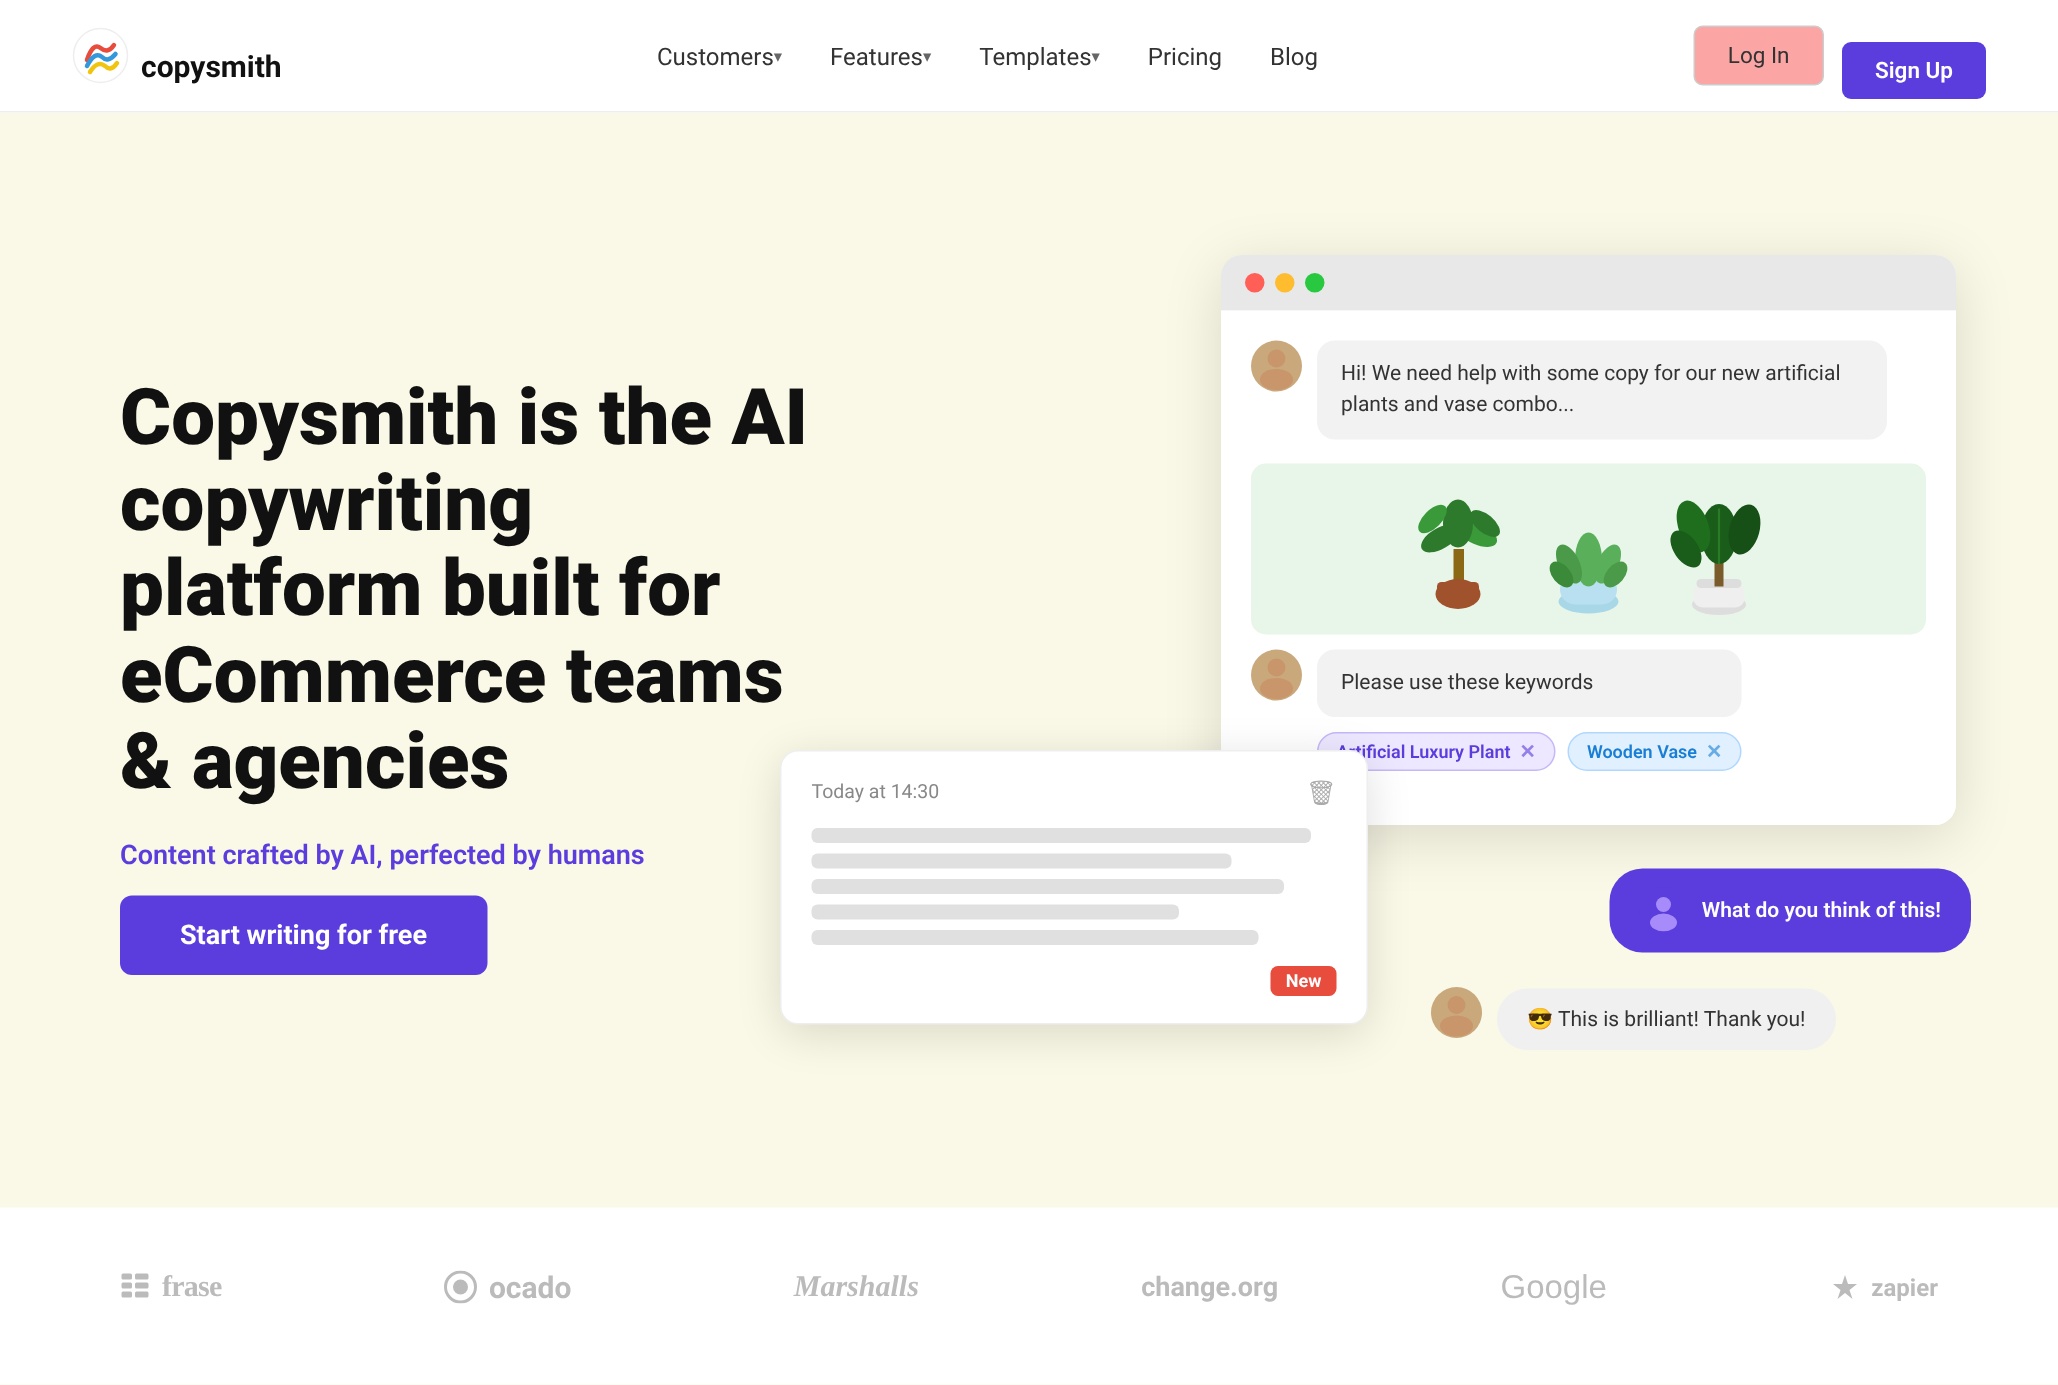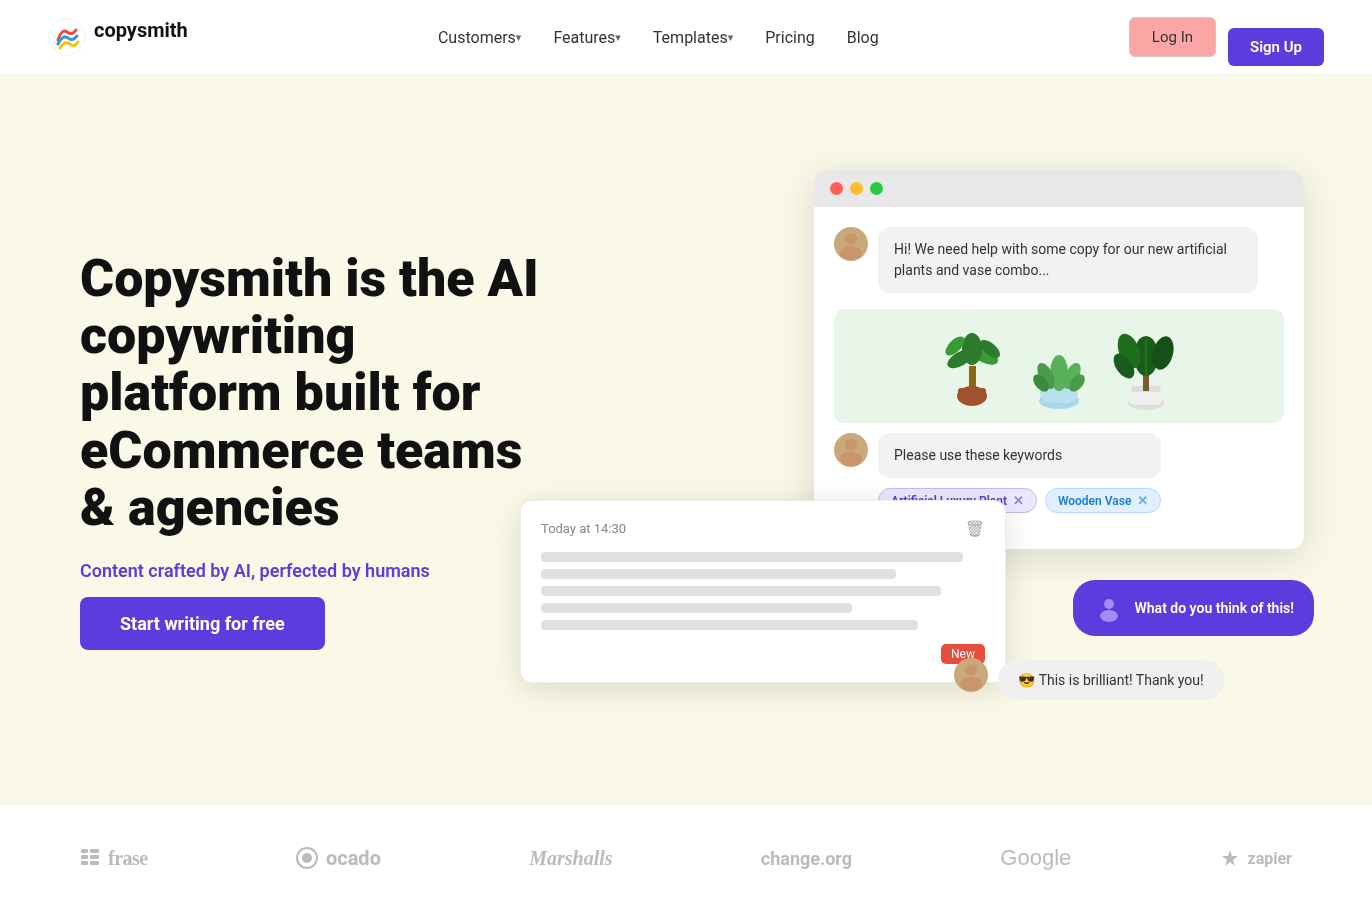--- a/index.html
+++ b/index.html
@@ -4,21 +4,21 @@
   <style>
     * { margin: 0; padding: 0; box-sizing: border-box; }
     body { font-family: -apple-system, BlinkMacSystemFont, 'Segoe UI', Roboto, sans-serif; background: #fff; overflow-x: hidden; }
 
     
     nav {
       display: flex; align-items: center; justify-content: space-between;
       padding: 0 48px; height: 75px; border-bottom: 1px solid #eee; background: #fff;
       position: sticky; top: 0; z-index: 100;
     }
-    .nav-logo { display: flex; align-items: flex-start; gap: 8px; text-decoration: none; }
+    .nav-logo { display: flex; align-items: flex-end; gap: 8px; text-decoration: none; }
     .logo-icon { width: 38px; height: 38px; }
     .logo-text { font-size: 20px; font-weight: 700; color: #111; }
     .nav-links { display: flex; align-items: center; gap: 32px; }
     .nav-link {
       font-size: 16px; color: #333; text-decoration: none; cursor: pointer;
       display: flex; align-items: center; gap: 0; background: none; border: none; font-family: inherit;
     }
     .chevron { font-size: 11px; color: #666; }
     .nav-actions { display: flex; align-items: center; gap: 12px; }
     .btn-login {
@@ -86,34 +86,34 @@
       padding: 4px 12px; border-radius: 20px; font-size: 12px; font-weight: 600;
       display: flex; align-items: center; gap: 6px;
     }
     .tag-purple { background: #ede8ff; color: #5b3cdd; border: 1px solid #c5b8f8; }
     .tag-blue { background: #e0f0ff; color: #1a7fd4; border: 1px solid #b0d8ff; }
     .x-btn { font-size: 13px; cursor: pointer; opacity: 0.6; }
 
     
     .result-card {
       position: absolute; left: -40px; top: 340px;
-      width: 486px; background: #fff; border-radius: 12px;
+      width: 392px; background: #fff; border-radius: 12px;
       box-shadow: 0 6px 30px rgba(0,0,0,0.13); padding: 18px 20px;
       border: 1px solid #eee;
     }
     .result-header { display: flex; justify-content: space-between; align-items: center; margin-bottom: 14px; }
     .result-time { font-size: 13px; color: #888; }
     .trash-icon { color: #aaa; font-size: 16px; cursor: pointer; }
     .text-lines { display: flex; flex-direction: column; gap: 7px; margin-bottom: 14px; }
     .text-line {
       height: 10px; border-radius: 4px; background: #e0e0e0;
     }
     .new-badge {
       display: inline-block; background: #e74c3c; color: #fff;
-      font-size: 12px; font-weight: 400; padding: 3px 10px; border-radius: 5px;
+      font-size: 12px; font-weight: 700; padding: 3px 10px; border-radius: 5px;
       float: right;
     }
 
     
     .chat-bubble-blue {
       background: #5b3cdd; color: #fff; border-radius: 22px; padding: 12px 20px;
       font-size: 14px; font-weight: 600; display: flex; align-items: center; gap: 10px;
       max-width: 300px; margin-left: auto;
     }
     .chat-bubble-gray {

